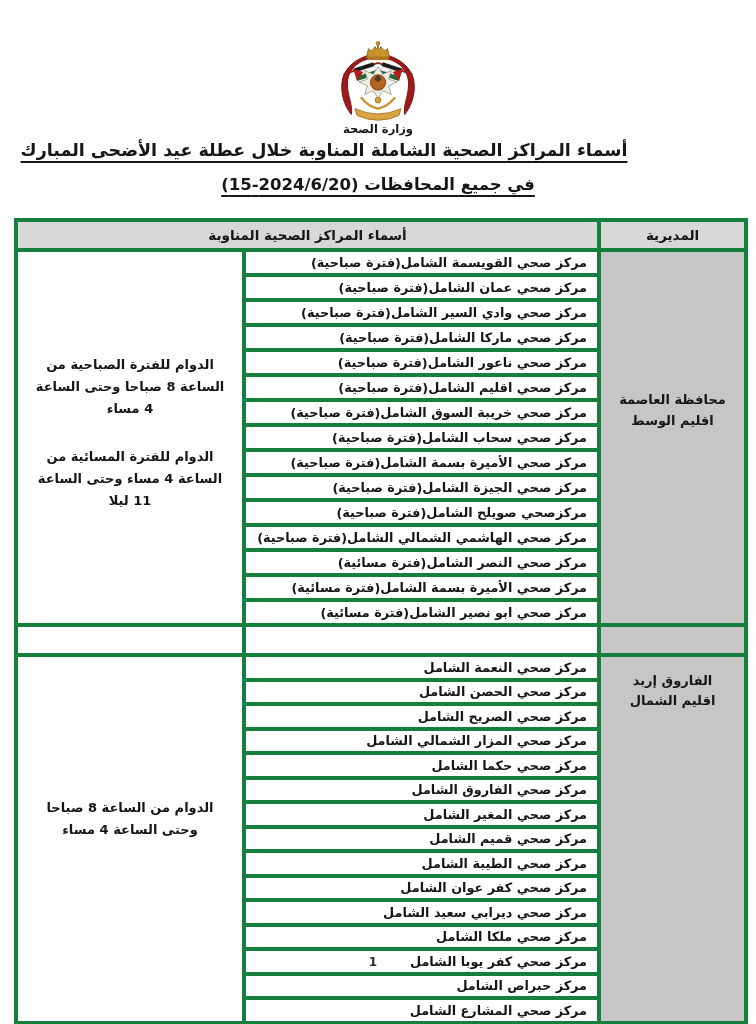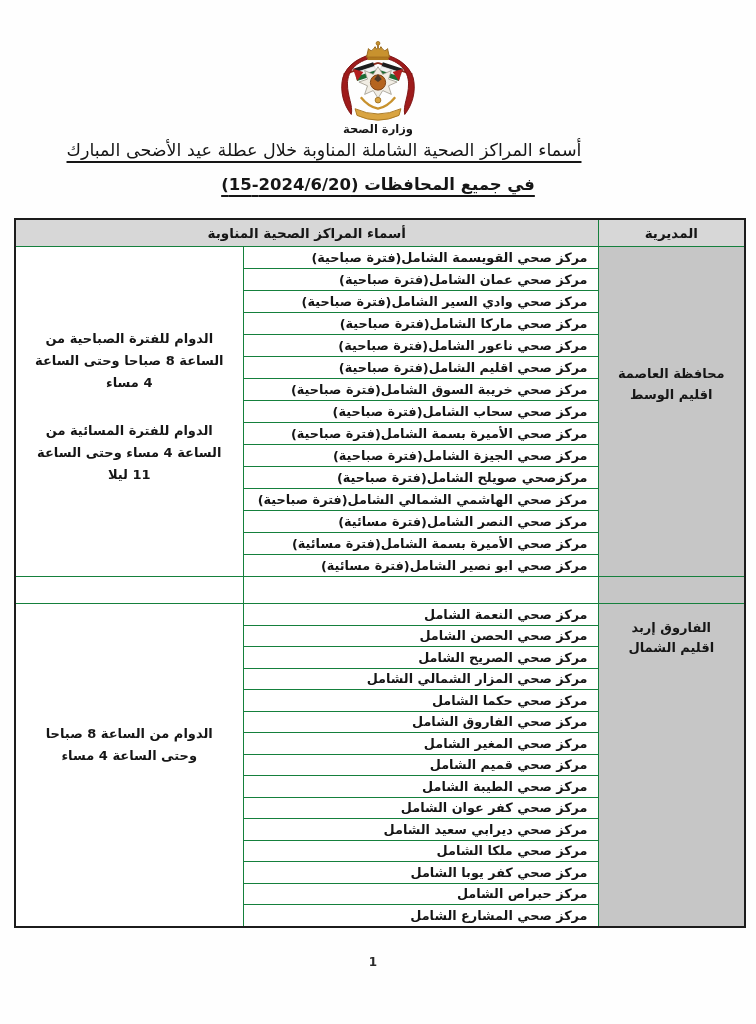--- a/index.html
+++ b/index.html
@@ -12,37 +12,37 @@
 
   
   .crest-wrap{position:absolute;top:40px;left:0;width:756px;text-align:center;}
   .crest-wrap svg{display:inline-block;}
   .ministry{
     position:absolute;top:122px;left:0;width:756px;text-align:center;
     font-size:11.5px;font-weight:bold;letter-spacing:.5px;
   }
   .title1{
     position:absolute;top:140px;left:0;width:648px;text-align:center;
-    font-size:17.5px;font-weight:normal;direction:rtl;
+    font-size:17.5px;font-weight:bold;direction:rtl;
     text-decoration:underline;text-decoration-thickness:2px;text-underline-offset:5px;
   }
   .title2{
     position:absolute;top:175px;left:0;width:756px;text-align:center;
     font-size:16.5px;font-weight:bold;direction:rtl;
     text-decoration:underline;text-decoration-thickness:2px;text-underline-offset:5px;
   }
 
   
   .tbl-wrap{position:absolute;top:218px;left:14px;width:730px;}
   table.duty{
     border-collapse:collapse;table-layout:fixed;width:730px;
     direction:rtl;border:2px solid #1c1c1c;
   }
   table.duty td,table.duty th{
-    border:1px solid #15803d;overflow:hidden;
+    border:4px solid #15803d;overflow:hidden;
   }
   th.hdr{
     background:#d7d7d7;font-size:13.5px;font-weight:bold;
     height:26px;text-align:center;vertical-align:middle;padding:0 4px;
   }
   td.gov{
     background:#c6c6c6;font-size:13px;font-weight:bold;text-align:center;
     line-height:1.55;
   }
   td.gov-sec1{vertical-align:middle;padding-bottom:55px;}

